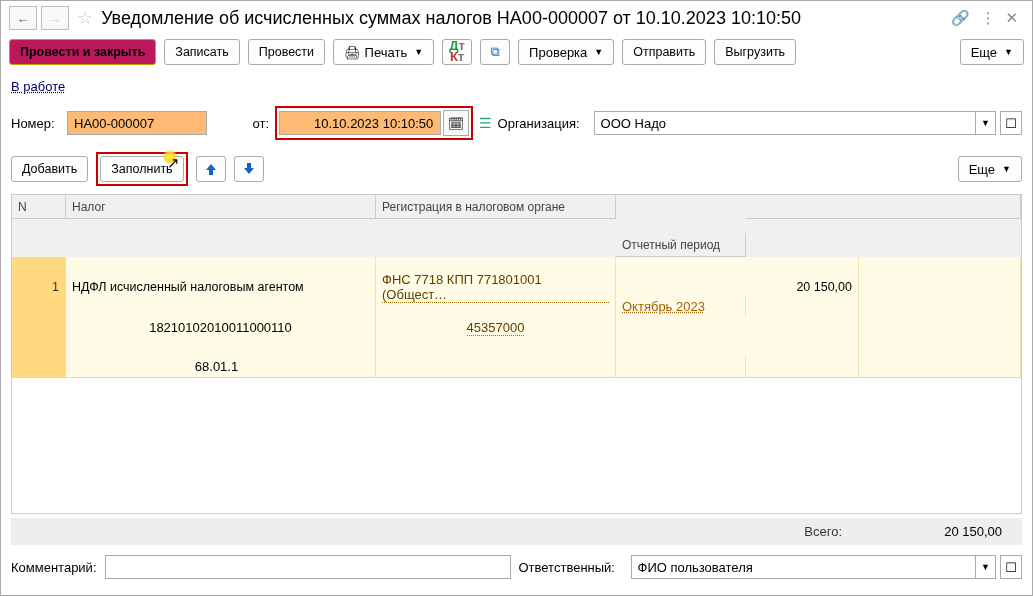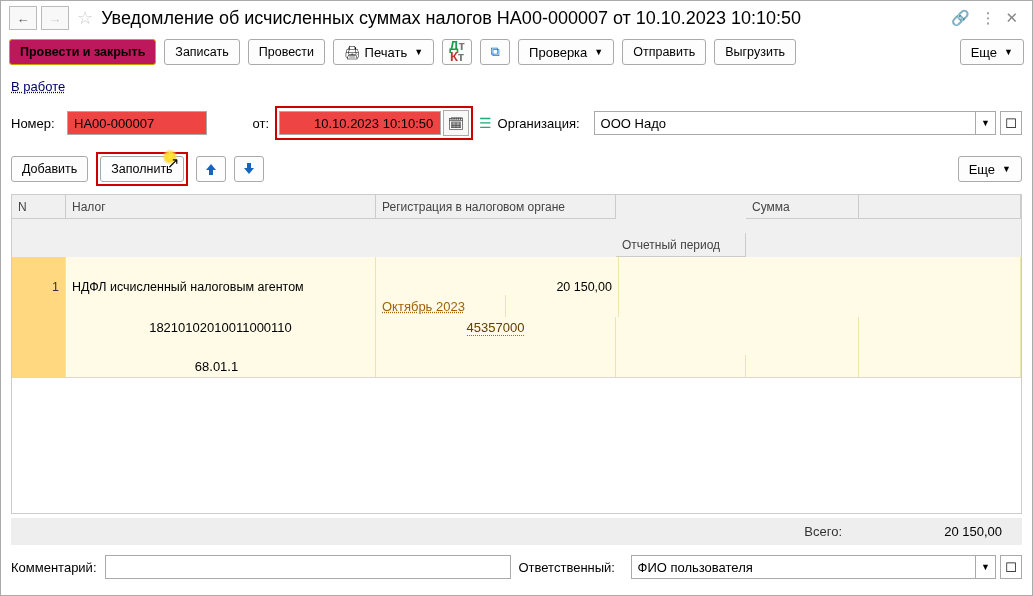--- a/index.html
+++ b/index.html
@@ -15,21 +15,21 @@
 .btn { border:1px solid #aaa; background:#fdfdfd; padding:4px 10px; height:26px; cursor:pointer; border-radius:3px; font-size:12.5px; display:inline-flex; align-items:center; gap:4px;}
 .btn.yellow { background:#be185d; border-color:#c4a000; font-weight:bold;}
 .btn.icon-only { padding:4px 6px; width:30px; justify-content:center; }
 .btn .caret { font-size:9px; margin-left:3px;}
 .spacer { flex:1; }
 .eshe { display:flex; align-items:center;}
 .stage { padding:4px 10px; }
 .stage a { color:#006; text-decoration:underline dotted; font-size:13px;}
 .form-row { display:flex; align-items:center; gap:6px; padding:8px 10px;}
 .lbl { min-width:50px;}
-.input { border:1px solid #aaa; height:24px; padding:2px 6px; background:#ef4444;}
+.input { border:1px solid #aaa; height:24px; padding:2px 6px; background:#fdba74;}
 .input.num { width:140px;}
 .date-wrap { display:flex; border:2px solid #c00; padding:0; align-items:center;}
 .date-wrap .input { border:1px solid #aaa; margin:2px; width:162px;padding-left:34px;}
 .date-wrap .cal-btn { width:26px; height:26px; border:1px solid #aaa; margin:2px 2px 2px 0; background:#f8f8f8; cursor:pointer; display:inline-flex; align-items:center; justify-content:center;}
 .org-input-wrap { flex:1; display:flex;}
 .org-input { flex:1; border:1px solid #aaa; height:24px; padding:2px 6px;}
 .org-dd { width:20px; border:1px solid #aaa; border-left:none; display:flex; align-items:center; justify-content:center; cursor:pointer; font-size:9px;}
 .org-open { width:22px; border:1px solid #aaa; margin-left:4px; display:flex; align-items:center; justify-content:center; cursor:pointer;}
 .list-icon { color:#2a7; font-size:14px;}
 .sub-toolbar { display:flex; align-items:center; gap:8px; padding:4px 10px; position:relative;}
@@ -163,27 +163,29 @@
     </button>
     <div class="cursor-spark"></div>
   </div>
 
   <div class="grid">
     <div class="grid-head">
       <div class="col-n">N</div>
       <div class="col-tax">Налог</div>
       <div class="col-reg">Регистрация в налоговом органе</div>
       <div class="col-per">Отчетный период</div>
-      <div class="col-sum">Сумма</div>
       <div class="col-last"></div>
     </div>
     <div class="grid-body">
       <div class="grid-row">
         <div class="col-n">1</div>
         <div class="col-tax">НДФЛ исчисленный налоговым агентом</div>
+        <div class="col-reg">
+            <span class="dotted">ФНС 7718 КПП 771801001 (Общест…</span>
+          </div>
         <div class="col-per body">
             <a href="#">Октябрь 2023</a>
           </div>
         <div class="col-sum body">20 150,00</div>
         <div class="col-last"></div>
       </div>
       <div class="grid-row2">
         <div class="col-n"></div>
         <div class="col-tax" style="display:flex; justify-content:space-between;">
           <span>18210102010011000110</span>

